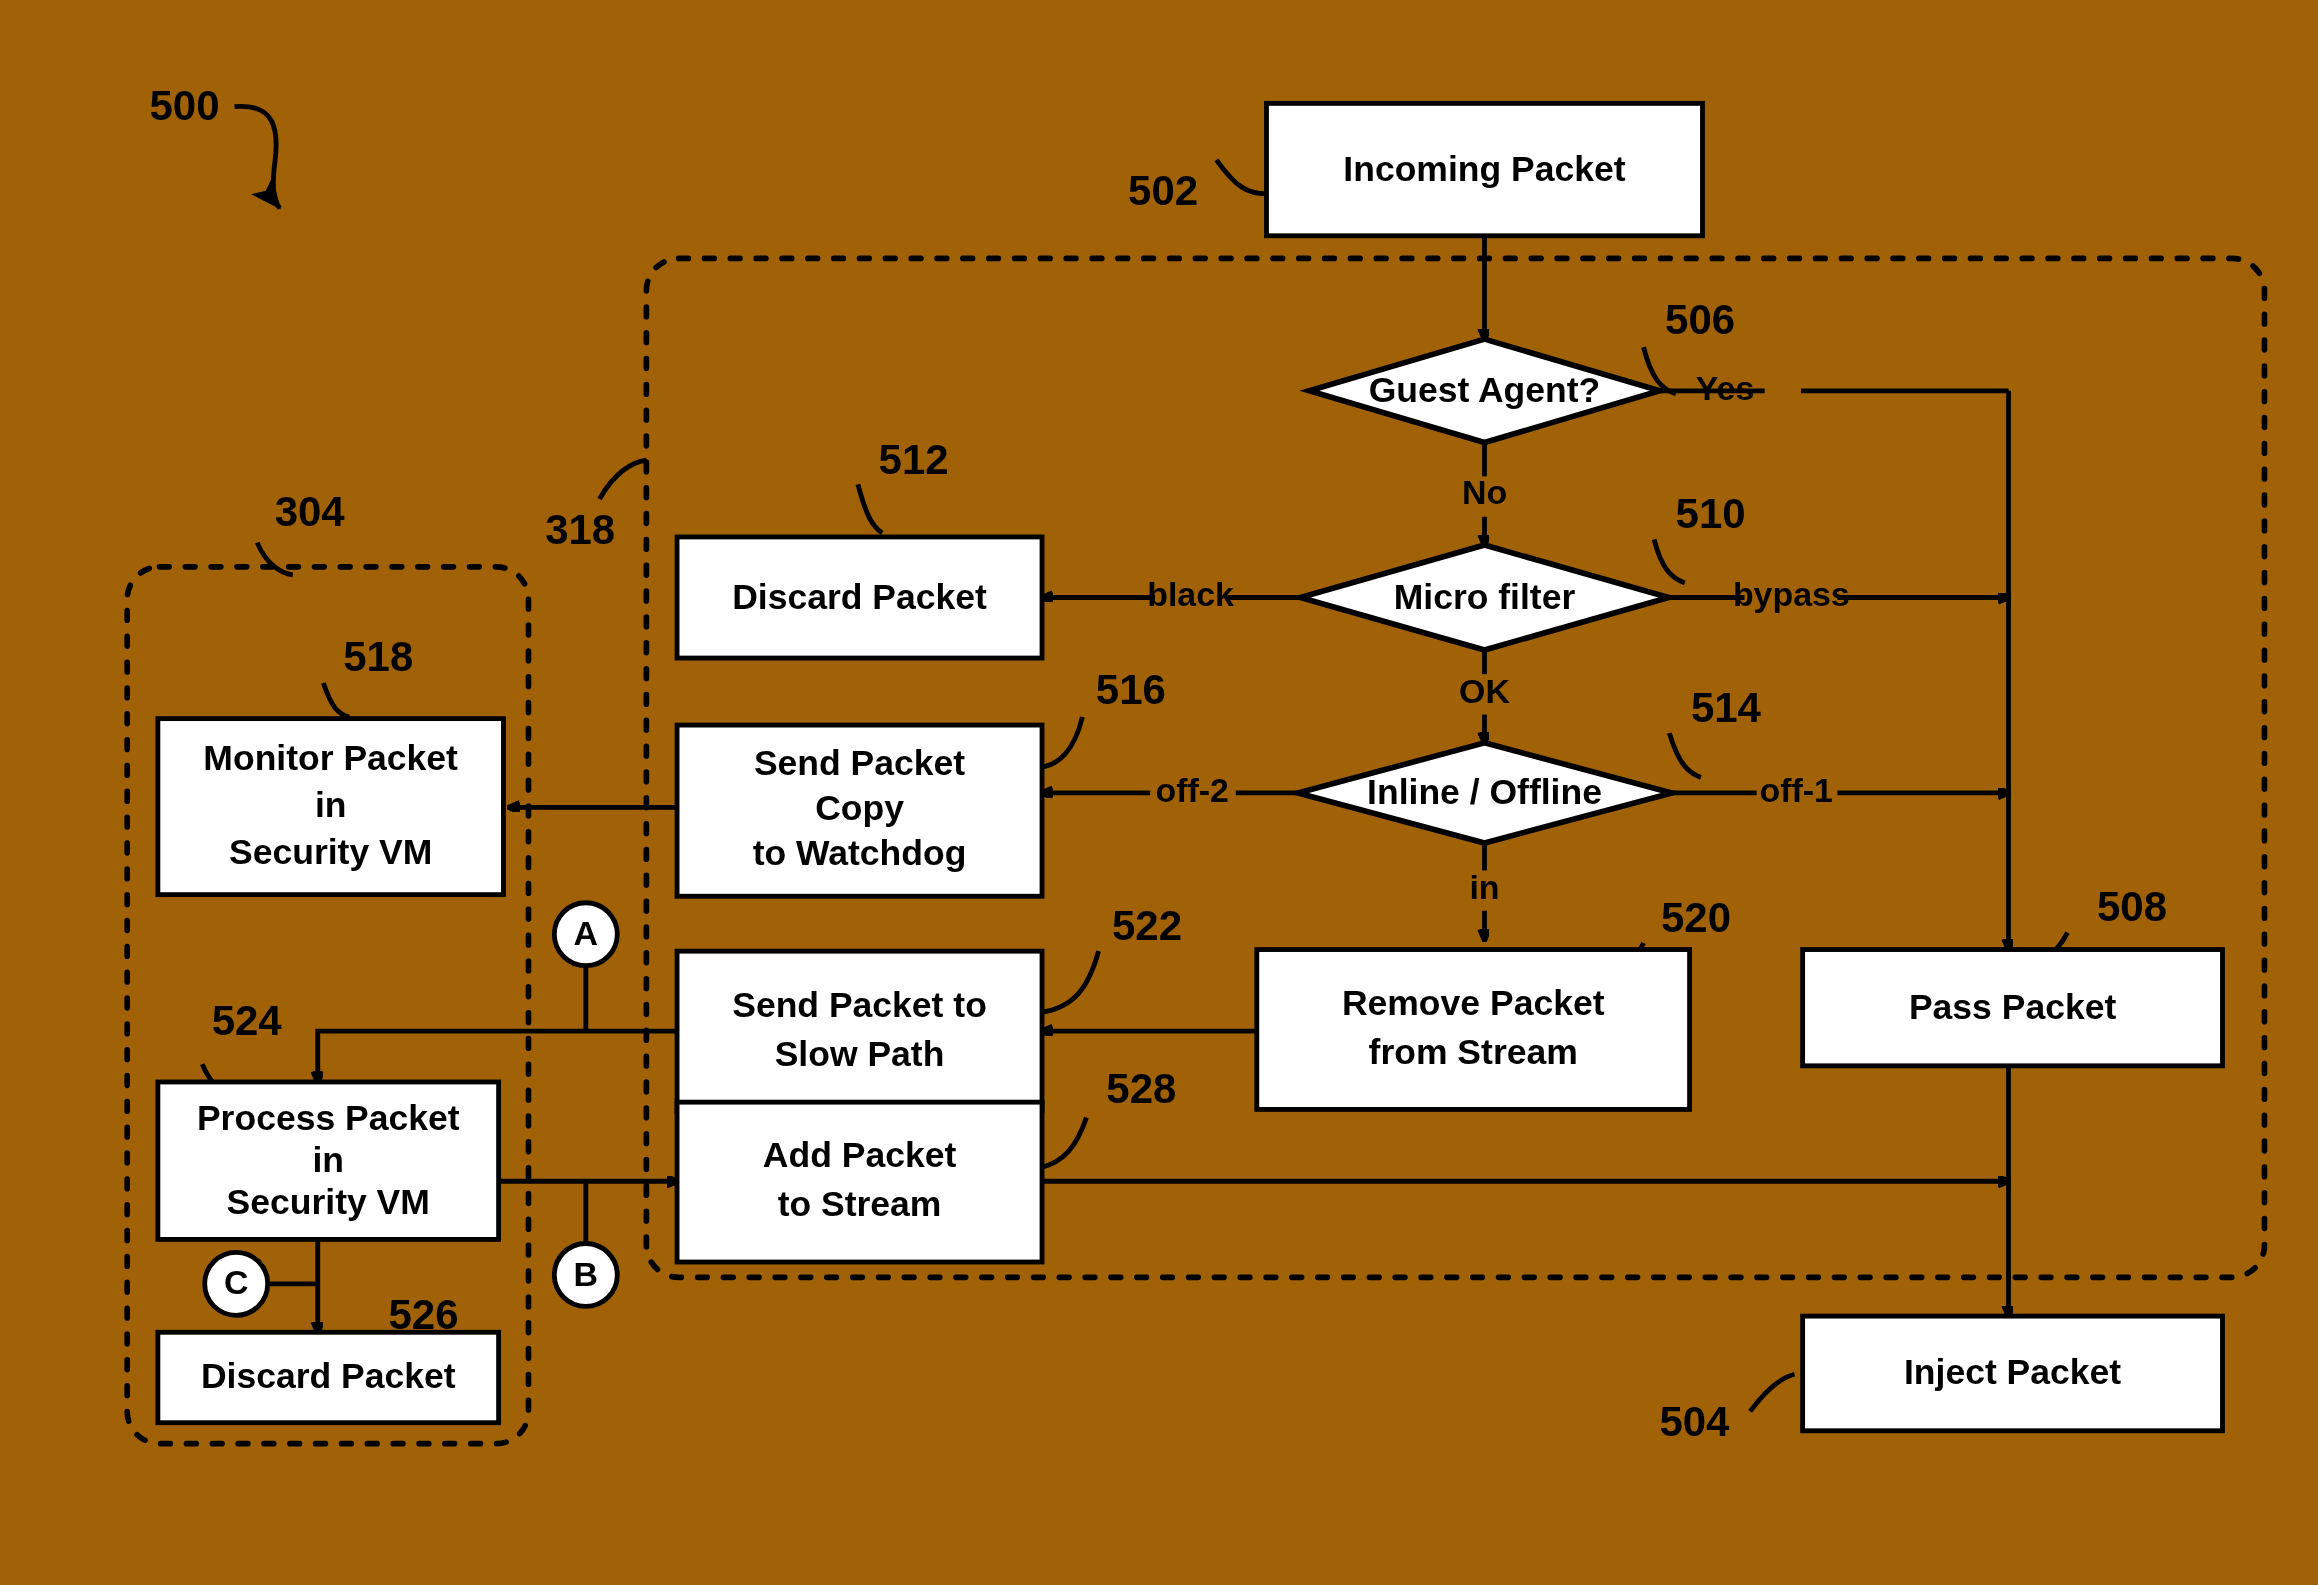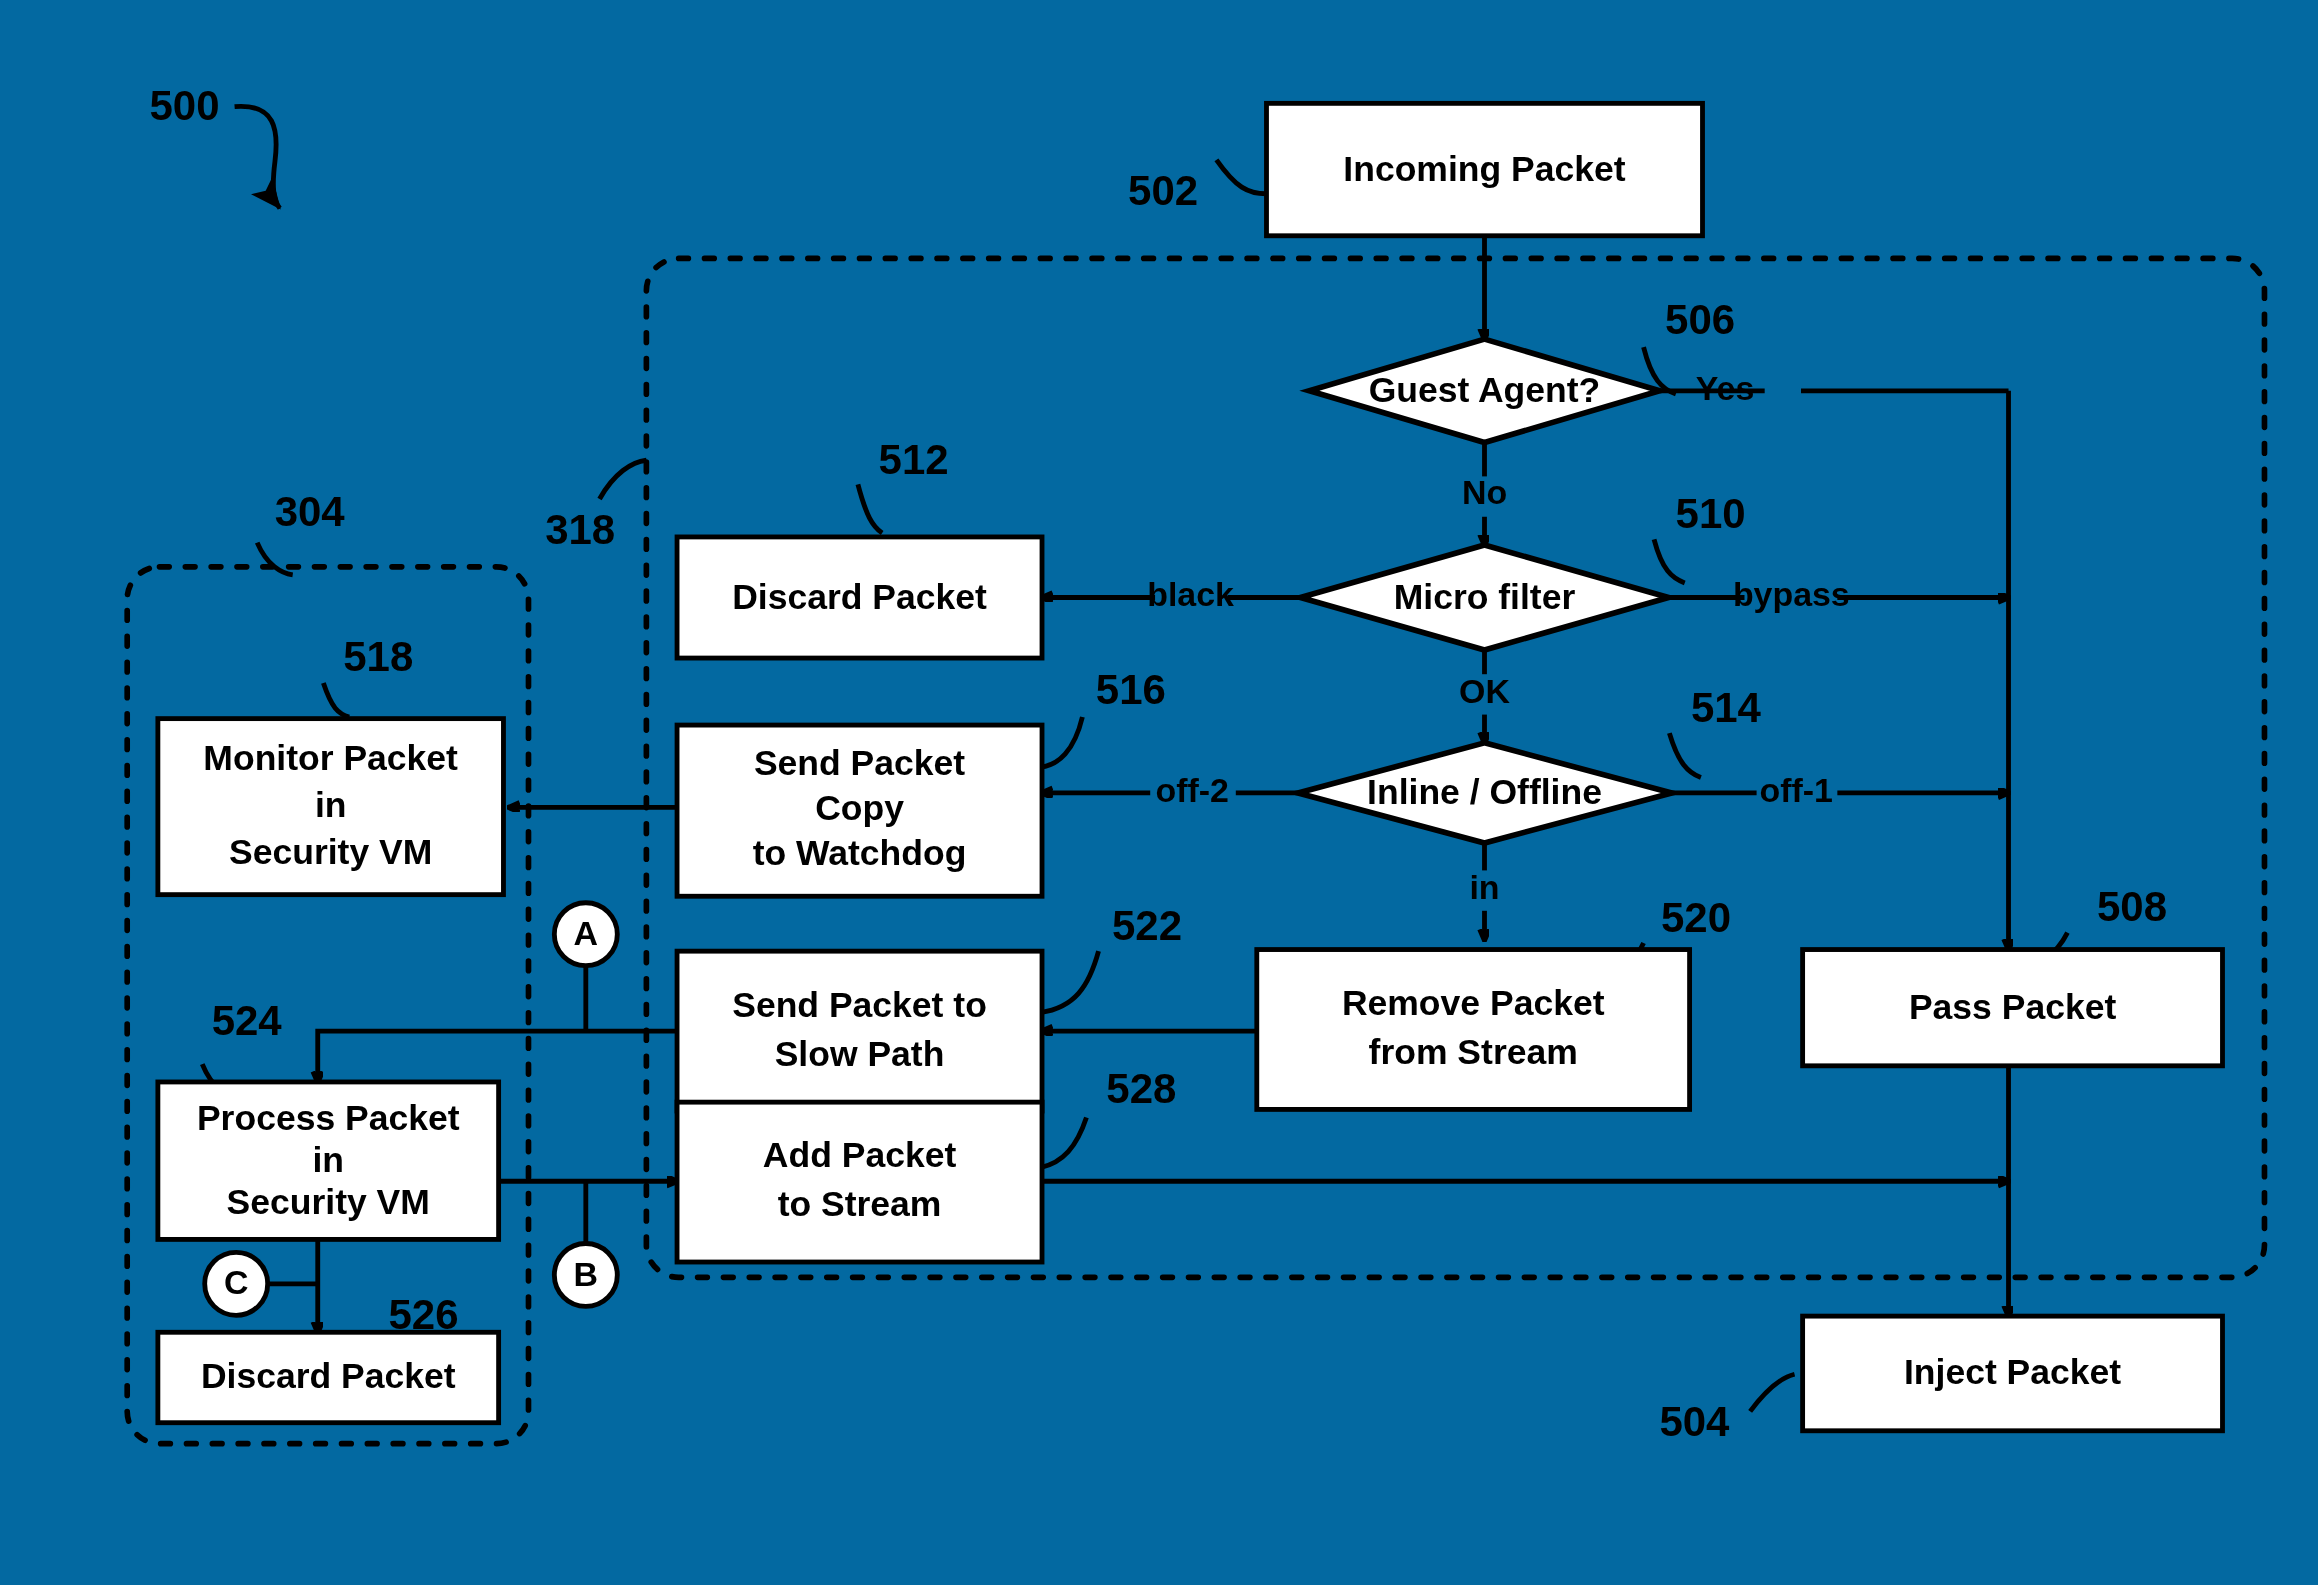--- a/index.html
+++ b/index.html
@@ -4,21 +4,21 @@
 <style>
   html, body {
     margin: 0;
     padding: 0;
     background: #ffffff;
   }
   #figure-root {
     position: relative;
     width: 2319px;
     height: 1585px;
-    background: #0369a1;
+    background: #a16207;
     font-family: "Liberation Sans", sans-serif;
   }
   svg#figure-canvas {
     display: block;
     width: 2319px;
     height: 1585px;
   }
   .node-label {
     font-family: "Liberation Sans", sans-serif;
     font-weight: bold;

